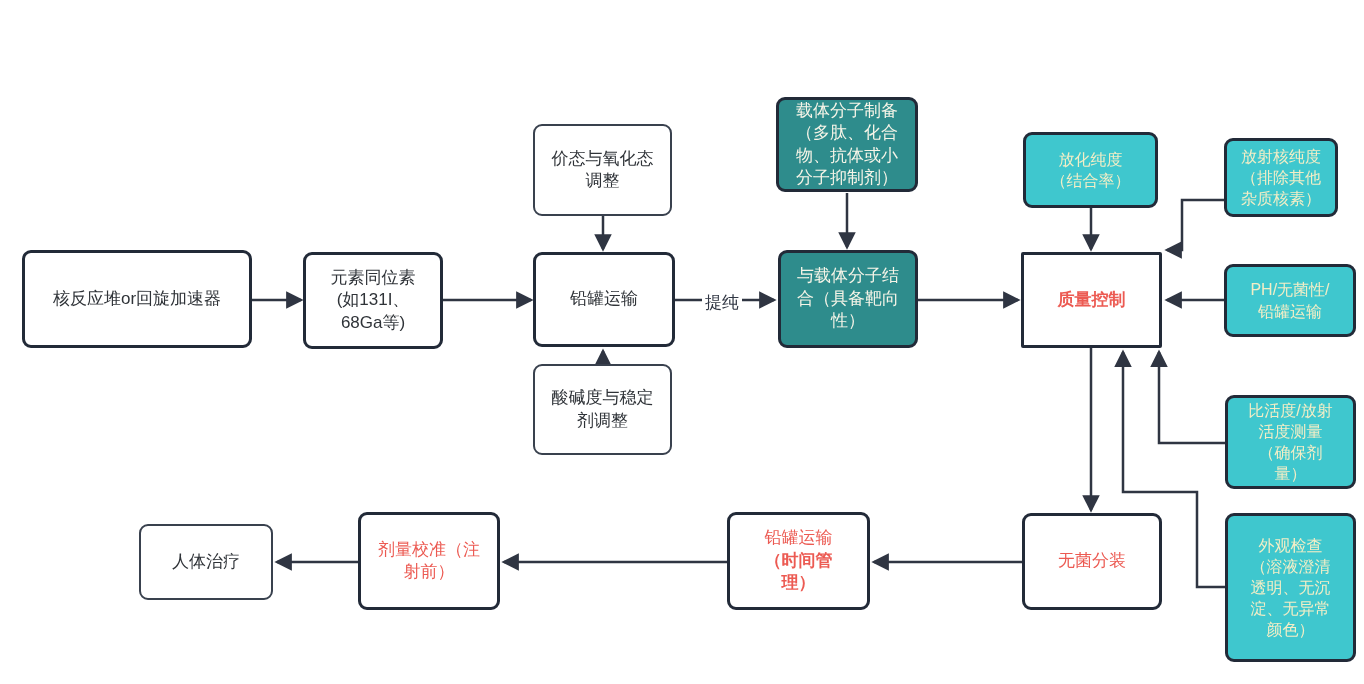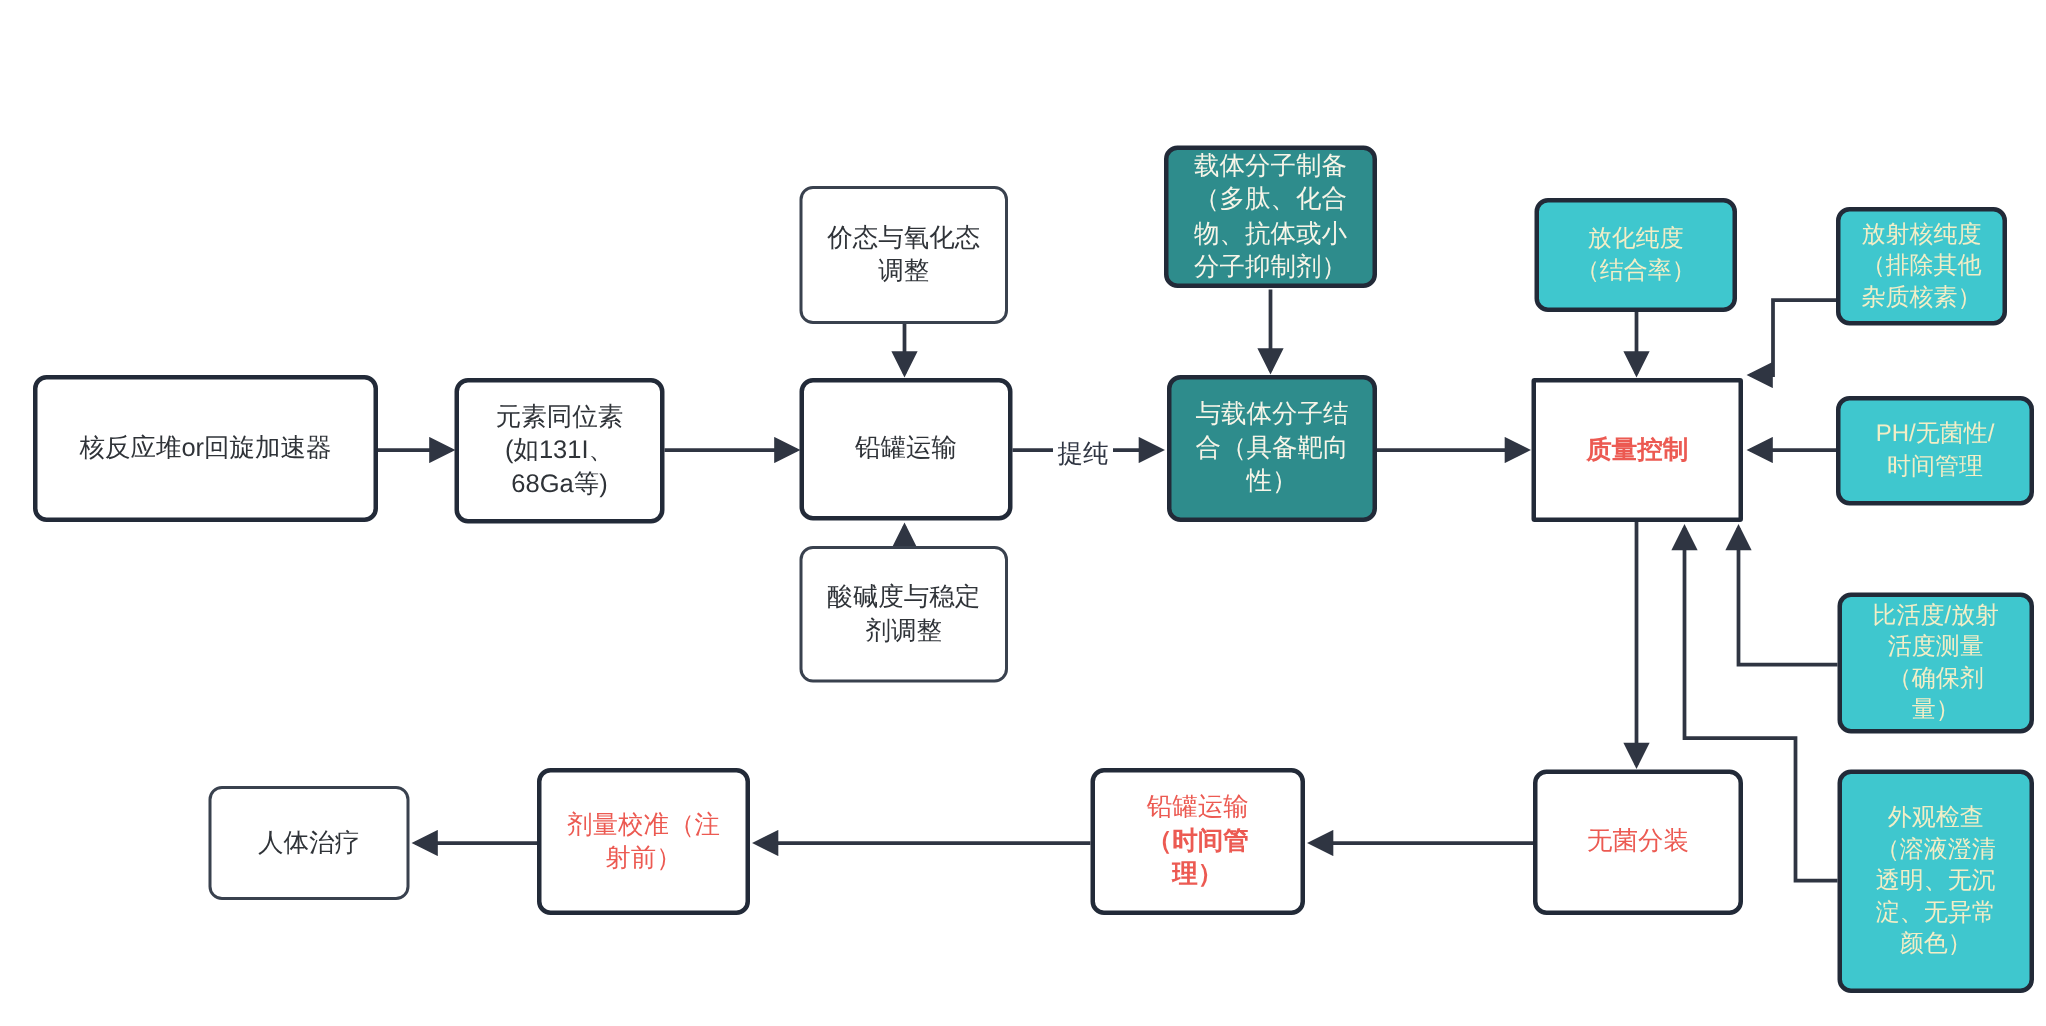--- a/index.html
+++ b/index.html
@@ -97,21 +97,21 @@
   <div class="node cyan r8" style="left:1023px; top:132px; width:135px; height:76px;">放化纯度
 （结合率）</div>
 
   <div class="node cyan r8" style="left:1224px; top:138px; width:114px; height:79px;">放射核纯度
 （排除其他
 杂质核素）</div>
 
   <div class="node qc" style="left:1021px; top:252px; width:141px; height:96px;">质量控制</div>
 
   <div class="node cyan r8" style="left:1224px; top:264px; width:132px; height:73px;">PH/无菌性/
-时间管理</div>
+铅罐运输</div>
 
   <div class="node cyan r8" style="left:1225px; top:395px; width:131px; height:94px;">比活度/放射
 活度测量
 （确保剂
 量）</div>
 
   <div class="node cyan r8" style="left:1225px; top:513px; width:131px; height:149px;">外观检查
 （溶液澄清
 透明、无沉
 淀、无异常

